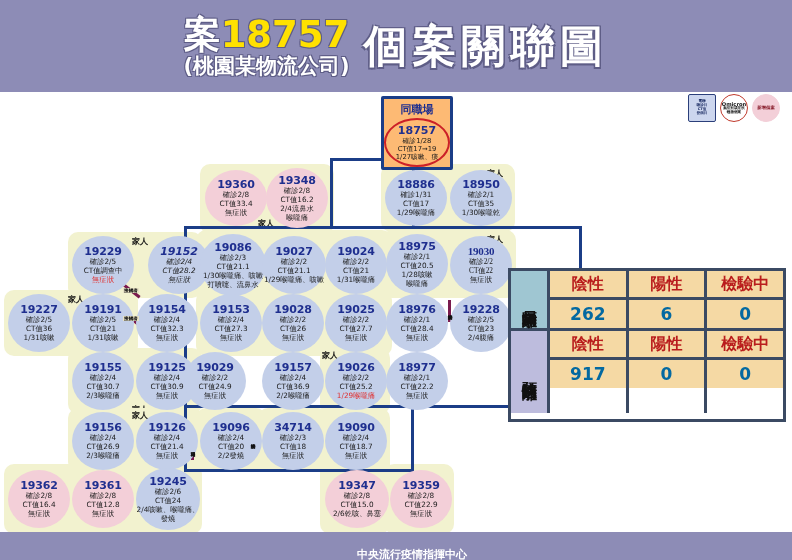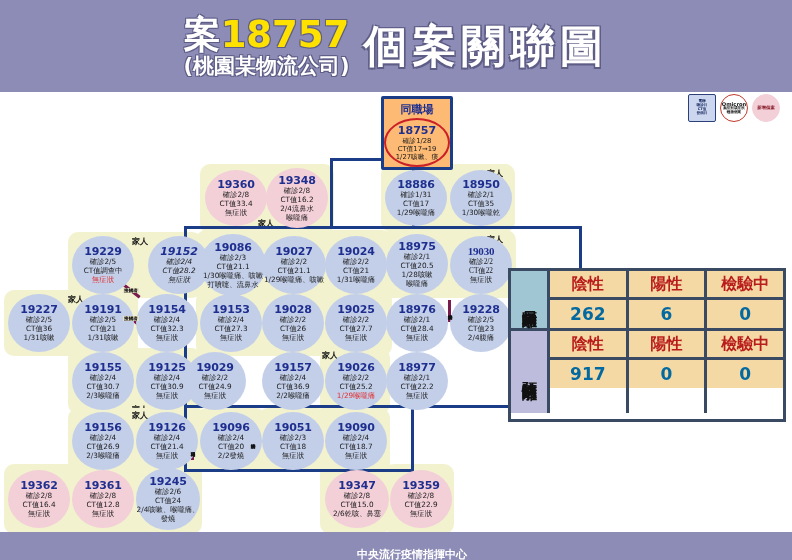--- a/index.html
+++ b/index.html
@@ -398,21 +398,21 @@
         <div class="nln">CT值21.4</div>
         <div class="nln">無症狀</div>
       </div>
       <div class="node blue" style="left: 200px; top: 412px; width: 62px; height: 58px;">
         <div class="nid">19096</div>
         <div class="nln">確診2/4</div>
         <div class="nln">CT值20</div>
         <div class="nln">2/2發燒</div>
       </div>
       <div class="node blue" style="left: 262px; top: 412px; width: 62px; height: 58px;">
-        <div class="nid">19051</div>
+        <div class="nid">34714</div>
         <div class="nln">確診2/3</div>
         <div class="nln">CT值18</div>
         <div class="nln">無症狀</div>
       </div>
       <div class="node blue" style="left: 325px; top: 412px; width: 62px; height: 58px;">
         <div class="nid">19090</div>
         <div class="nln">確診2/4</div>
         <div class="nln">CT值18.7</div>
         <div class="nln">無症狀</div>
       </div>

